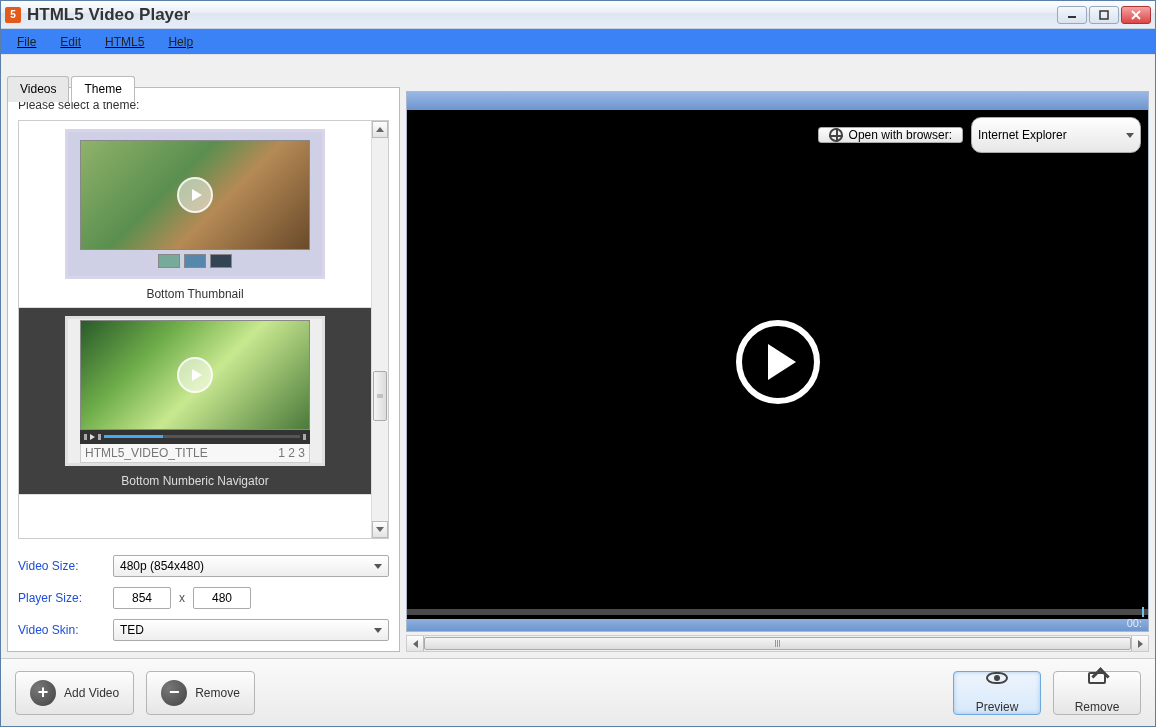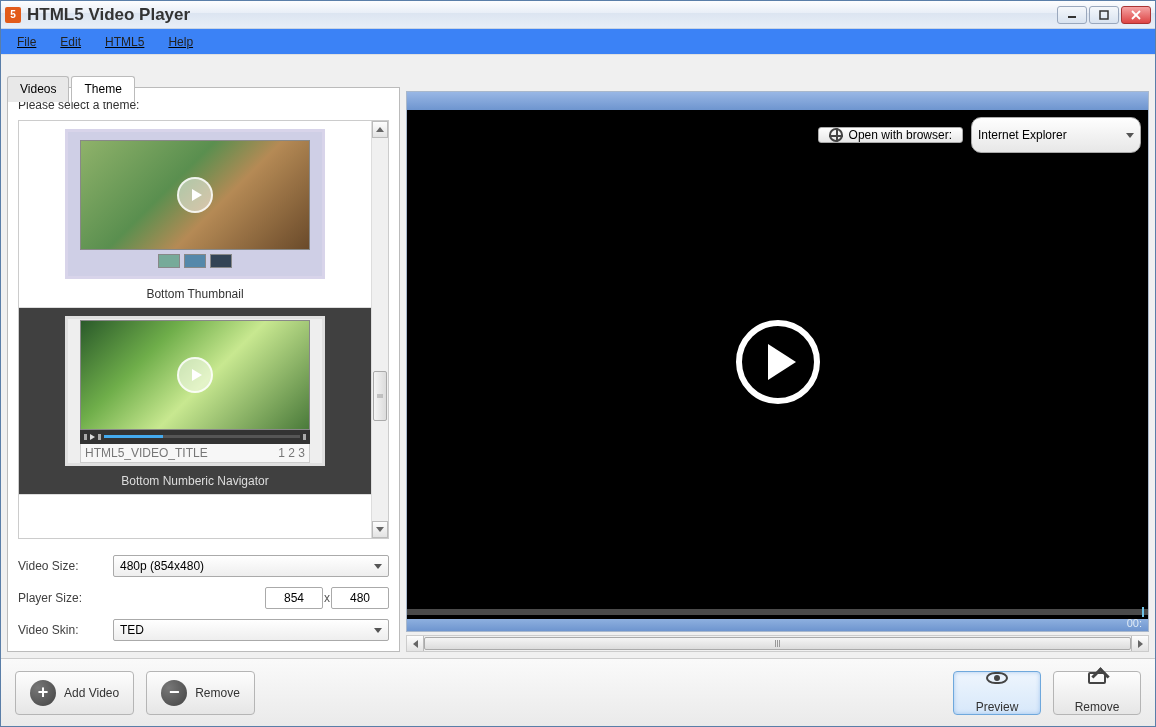--- a/index.html
+++ b/index.html
@@ -56,23 +56,23 @@
 .ctrl-bar-mini .cbar::before{content:"";display:block;width:30%;height:100%;background:#4ae;}
 
 .theme-scrollbar { width: 17px; background: #f0f0f0; border-left: 1px solid #ddd; position: relative; cursor: pointer; }
 .theme-scrollbar .sbtn { height: 17px; background: linear-gradient(#fdfdfd,#e3e3e3); border: 1px solid #bbb; display:flex; align-items:center; justify-content:center; }
 .theme-scrollbar .sbtn.bot{position:absolute;bottom:0;width:100%;}
 .theme-scrollbar .thumb { position: absolute; top: 60%; left: 1px; right: 1px; height: 50px; background: linear-gradient(to right,#f5f5f5,#dcdcdc); border: 1px solid #aaa; border-radius: 2px; }
 .theme-scrollbar .thumb .grip{position:absolute;top:50%;left:3px;right:3px;transform:translateY(-50%);}
 .theme-scrollbar .thumb .grip::before,.theme-scrollbar .thumb .grip::after{content:"";display:block;height:1px;background:#999;margin:1px 0;}
 
 .settings { margin-top: 16px; display: grid; grid-template-columns: 95px 1fr; row-gap: 10px; align-items: center; }
-.settings label { color: #404040; }
+.settings label { color: #1d4ed8; }
 .select-box { height: 22px; background: linear-gradient(#fff,#eee); border: 1px solid #aaa; border-radius: 2px; display: flex; align-items: center; justify-content: space-between; padding: 0 6px; cursor: pointer; }
-.size-row { display: flex; align-items: center; gap: 1px; justify-content: flex-end; }
+.size-row { display: flex; align-items: center; gap: 8px; }
 .size-input { width: 58px; height: 22px; text-align: center; border: 1px solid #aaa; border-radius: 2px; background: #fff; }
 .size-x { color: #555; }
 
 .right-panel { flex: 1; display: flex; flex-direction: column; margin-top: 36px; }
 .player-box { flex: 1; border: 1px solid #a9b8cc; background: #000; position: relative; overflow: hidden; }
 .player-box .blue-top { height: 18px; background: linear-gradient(#99b7e5,#6e95cf); }
 .player-box .play-big { position: absolute; top: 50%; left: 50%; width: 84px; height: 84px; transform: translate(-50%,-50%); border: 6px solid #fff; border-radius: 50%; display: flex; align-items: center; justify-content: center; cursor: pointer; }
 .player-box .play-big::after { content: ""; border-left: 28px solid #fff; border-top: 18px solid transparent; border-bottom: 18px solid transparent; margin-left: 8px; }
 .player-box .pbar { position: absolute; bottom: 16px; left: 0; right: 0; height: 6px; background: #4a4a4a; }
 .player-box .pbar::after { content:""; position:absolute; right:4px; top:-2px; width:2px; height:10px; background:#6ec3e8; }

